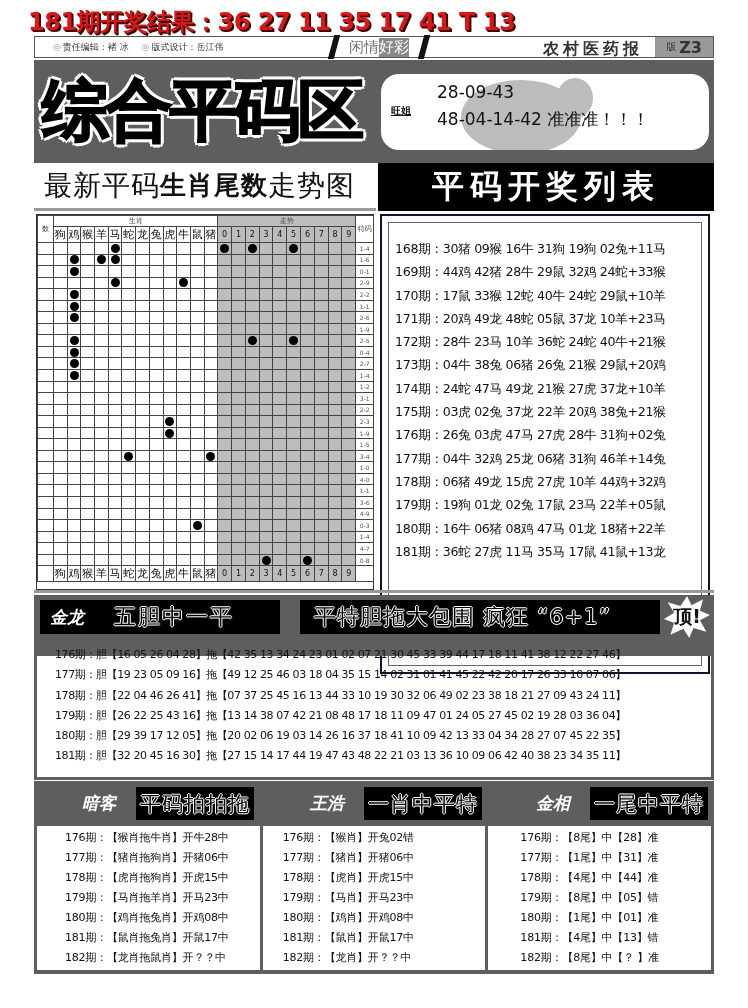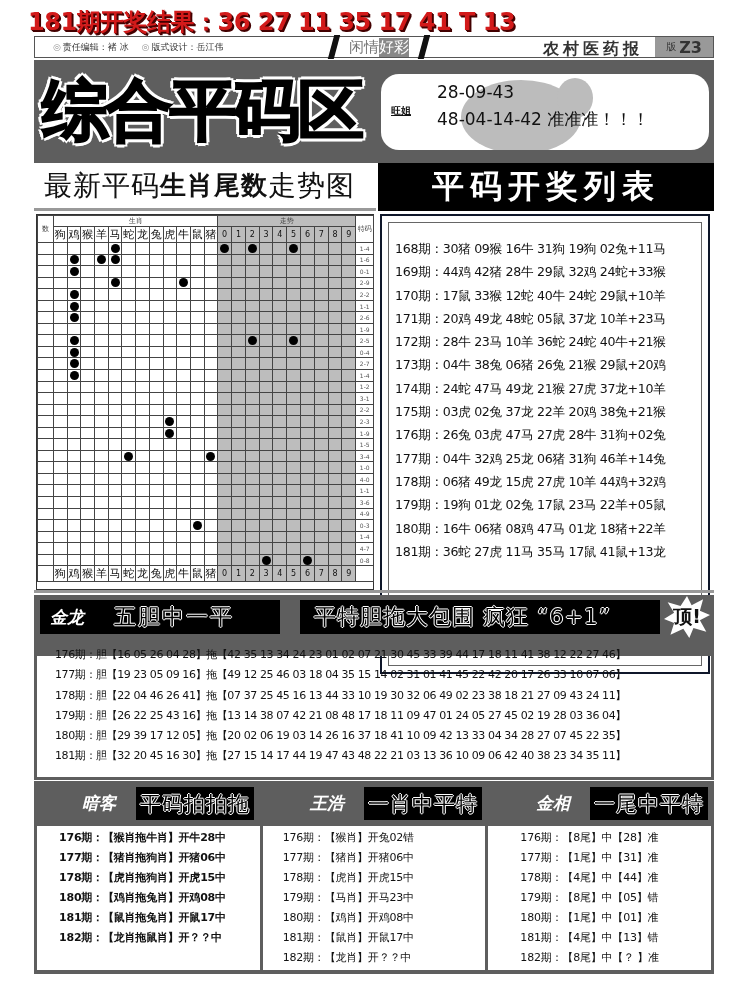--- a/index.html
+++ b/index.html
@@ -63,21 +63,21 @@
   .dantuo .row { font-size: 11px; height: 20.3px; padding-left: 18px; padding-top: 8px; white-space: nowrap; letter-spacing: -0.4px; }
 
   .bottom-head { position: absolute; left: 34px; top: 781px; width: 680px; height: 45px; background: #5e5e5e; }
   .bh-item { position: absolute; top: 6px; height: 33px; display: flex; align-items: center; }
   .bh-item .who { font-family: "DejaVu Serif", serif; color: #fff; font-size: 17px; font-weight: bold; font-style: italic; width: 62px; padding-left: 8px; margin-left: 36px; }
   .bh-item .what { background: #000; height: 33px; display: flex; align-items: center; padding: 0 4px; font-size: 21px; color: #000; text-shadow: 1px 0 #fff, -1px 0 #fff, 0 1px #fff, 0 -1px #fff; letter-spacing: 1px; }
 
   .bottom-cols { position: absolute; left: 34px; top: 826px; width: 680px; height: 148px; background: #5e5e5e; padding: 0 3px 4px 3px; display: flex; gap: 3px; }
   .bcol { flex: 1; background: #fff; padding-top: 4px; }
   .bcol .row { font-size: 11px; height: 20px; white-space: nowrap; letter-spacing: -0.2px; }
-  .bcol.c1 .row { padding-left: 22px; font-weight: bold; }
+  .bcol.c1 .row { padding-left: 28px; }
   .bcol.c2 .row { padding-left: 20px; }
   .bcol.c3 .row { padding-left: 32px; }
 </style>
 </head>
 <body>
 
 <div class="headline">181期开奖结果：36 27 11 35 17 41 T 13</div>
 
 <div class="mast">
   <div class="credits">
@@ -965,20 +965,21 @@
     <span class="who">金相</span>
     <span class="what">一尾中平特</span>
   </div>
 </div>
 
 <div class="bottom-cols">
   <div class="bcol c1" id="bcol0">
       <div class="row">176期：【猴肖拖牛肖】开牛28中</div>
       <div class="row">177期：【猪肖拖狗肖】开猪06中</div>
       <div class="row">178期：【虎肖拖狗肖】开虎15中</div>
+      <div class="row">179期：【马肖拖羊肖】开马23中</div>
       <div class="row">180期：【鸡肖拖兔肖】开鸡08中</div>
       <div class="row">181期：【鼠肖拖兔肖】开鼠17中</div>
       <div class="row">182期：【龙肖拖鼠肖】开？？中</div>
     </div>
   <div class="bcol c2" id="bcol1">
       <div class="row">176期：【猴肖】开兔02错</div>
       <div class="row">177期：【猪肖】开猪06中</div>
       <div class="row">178期：【虎肖】开虎15中</div>
       <div class="row">179期：【马肖】开马23中</div>
       <div class="row">180期：【鸡肖】开鸡08中</div>

